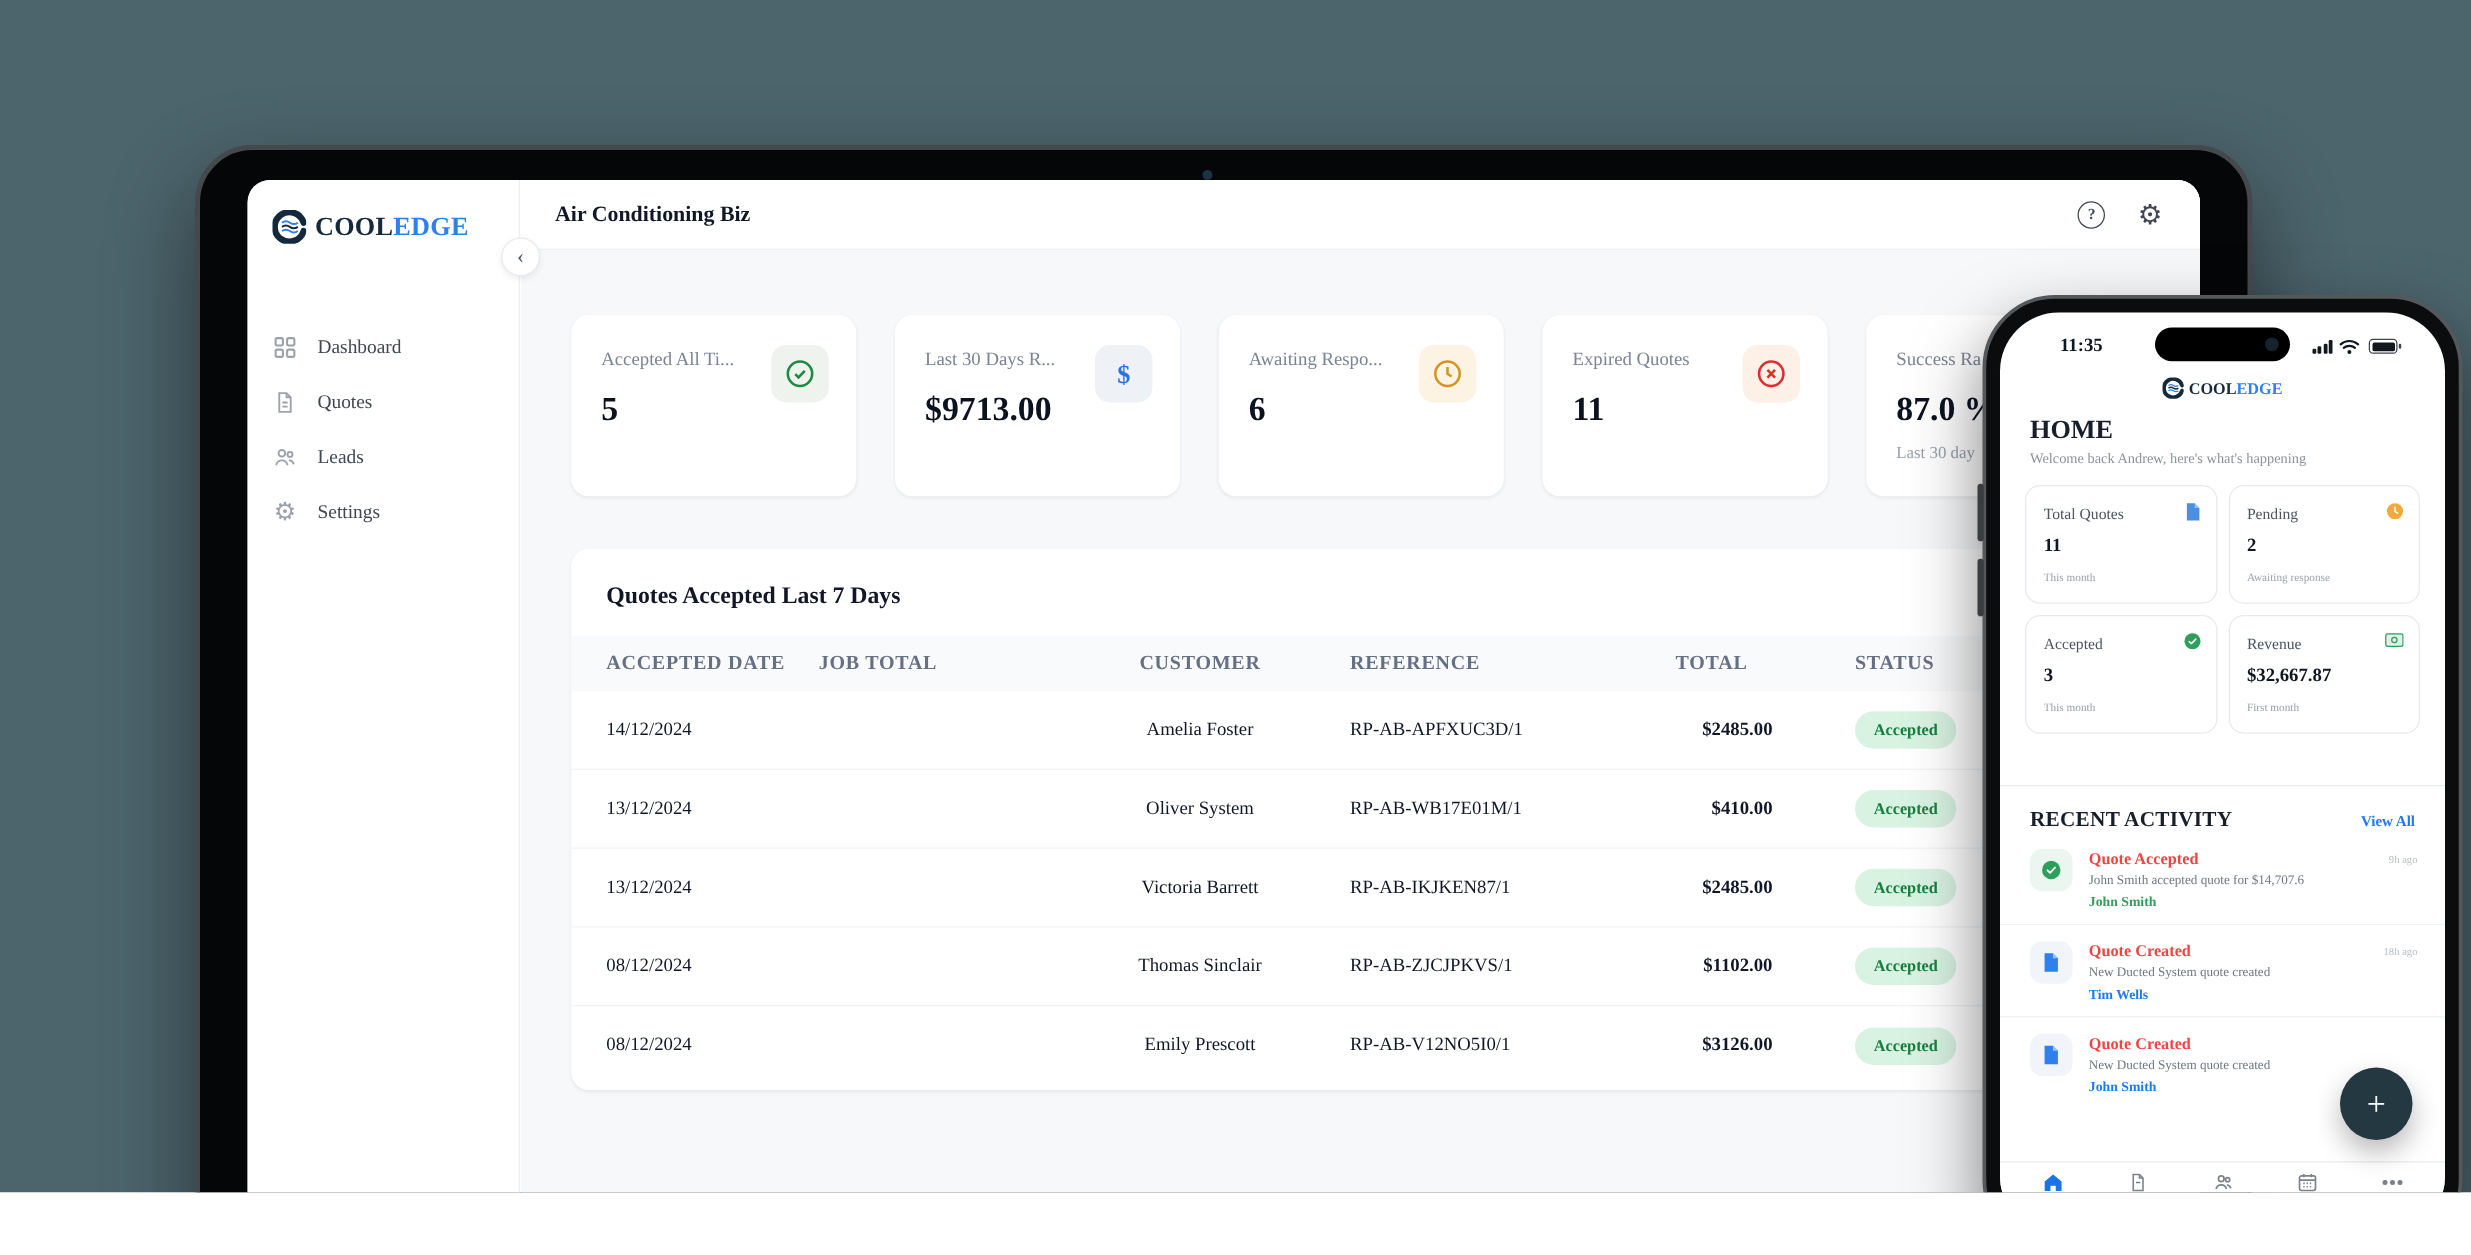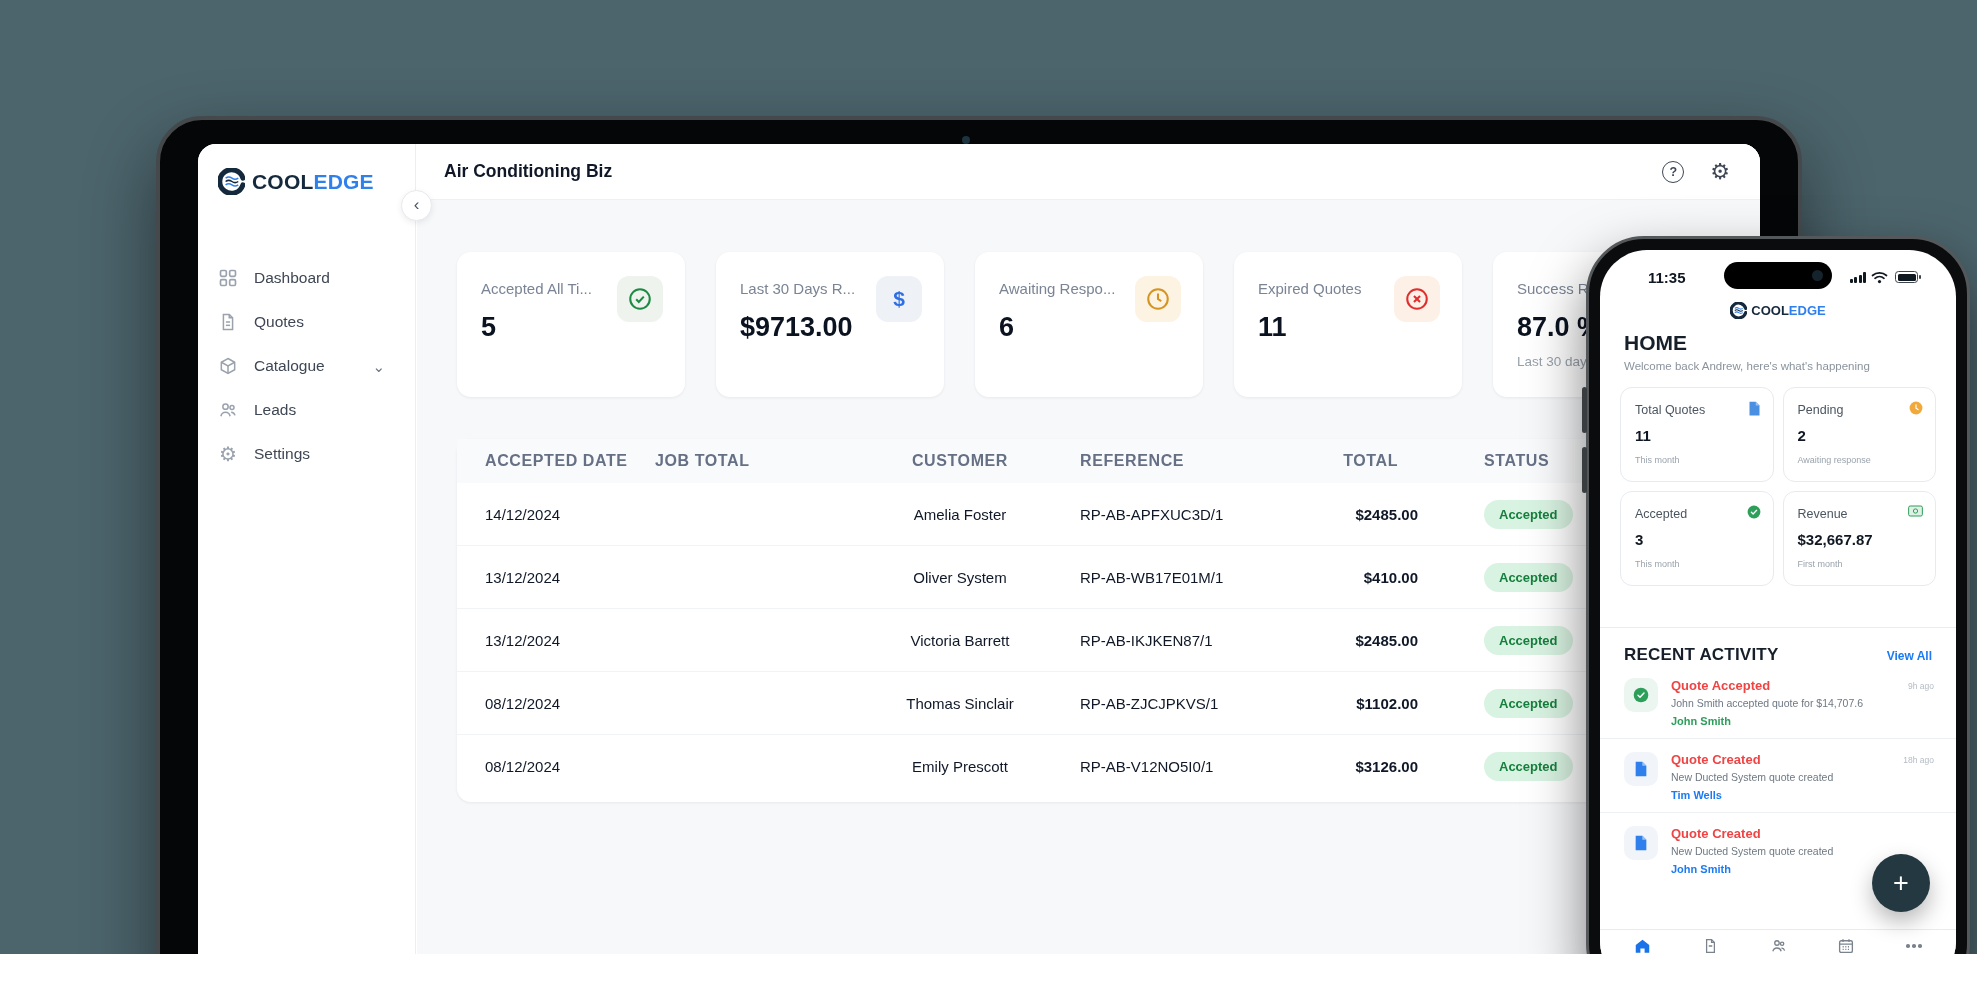--- a/index.html
+++ b/index.html
@@ -1,17 +1,17 @@
 <!DOCTYPE html>
 <html><head>
 <meta charset="utf-8">
 <style>
   * { margin:0; padding:0; box-sizing:border-box; }
   body { font-family:"Liberation Sans", sans-serif; }
-  .canvas { position:relative; width:1977px; height:954px; background:#4c646c; overflow:hidden; }
+  .canvas { position:relative; width:1977px; height:954px; background:#4c646c; overflow:hidden;font-family:Liberation Serif, serif; }
 
   
   .tablet { position:absolute; left:156px; top:116px; width:1646px; height:940px;
             background:#050607; border:4px solid #46494b; border-radius:46px;
             box-shadow:0 30px 70px rgba(0,0,0,.45); }
   .tablet-cam { position:absolute; left:802px; top:16px; width:8px; height:8px; border-radius:50%; background:#1d3340; }
   .screen { position:absolute; left:38px; right:38px; top:24px; bottom:0; background:#fff;
             border-radius:18px 18px 0 0; overflow:hidden; }
 
   
@@ -160,29 +160,20 @@
             <svg width="20" height="20" viewBox="0 0 24 24" fill="none" stroke="#9aa2ad" stroke-width="1.8">
               <path d="M6.5 3h7l4 4v14h-11z"></path>
                 <path d="M13.5 3v4h4"></path>
               <line x1="9.5" y1="12" x2="14.5" y2="12"></line>
                 <line x1="9.5" y1="16" x2="14.5" y2="16"></line>
             </svg>
             <span class="nav-label">Quotes</span>
           </div>
           <div class="nav-item">
             <svg width="20" height="20" viewBox="0 0 24 24" fill="none" stroke="#9aa2ad" stroke-width="1.8">
-              <path d="M12 3l8 4.5v9L12 21l-8-4.5v-9z"></path>
-                <path d="M4 7.5l8 4.5 8-4.5"></path>
-                <path d="M12 12v9"></path>
-            </svg>
-            <span class="nav-label">Catalogue</span>
-            <span class="nav-caret">⌄</span>
-          </div>
-          <div class="nav-item">
-            <svg width="20" height="20" viewBox="0 0 24 24" fill="none" stroke="#9aa2ad" stroke-width="1.8">
               <circle cx="9" cy="8" r="3.2"></circle>
                 <path d="M3.5 19.5c.7-3.1 2.8-4.7 5.5-4.7s4.8 1.6 5.5 4.7"></path>
               <circle cx="16.8" cy="9" r="2.4"></circle>
                 <path d="M15.8 14.6c2.3.2 4 1.5 4.6 3.8"></path>
             </svg>
             <span class="nav-label">Leads</span>
           </div>
           <div class="nav-item">
             <span style="font-size:20px;color:#9aa2ad;line-height:1;width:20px;text-align:center;">⚙</span>
             <span class="nav-label">Settings</span>
@@ -244,20 +235,21 @@
             </div>
           </div>
           <div class="stat-card">
             <div class="stat-label">Success Ra</div>
             <div class="stat-value">87.0 %</div>
             <div class="stat-sub">Last 30 day</div>
           </div>
         </div>
 
         <div class="table-panel" style="left:40px;">
+          <div class="table-title">Quotes Accepted Last 7 Days</div>
           <div class="thead">
             <div>ACCEPTED DATE</div>
             <div>JOB TOTAL</div>
             <div class="c-center">CUSTOMER</div>
             <div>REFERENCE</div>
             <div class="th-total">TOTAL</div>
             <div class="th-status">STATUS</div>
           </div>
 
           <div class="trow">

